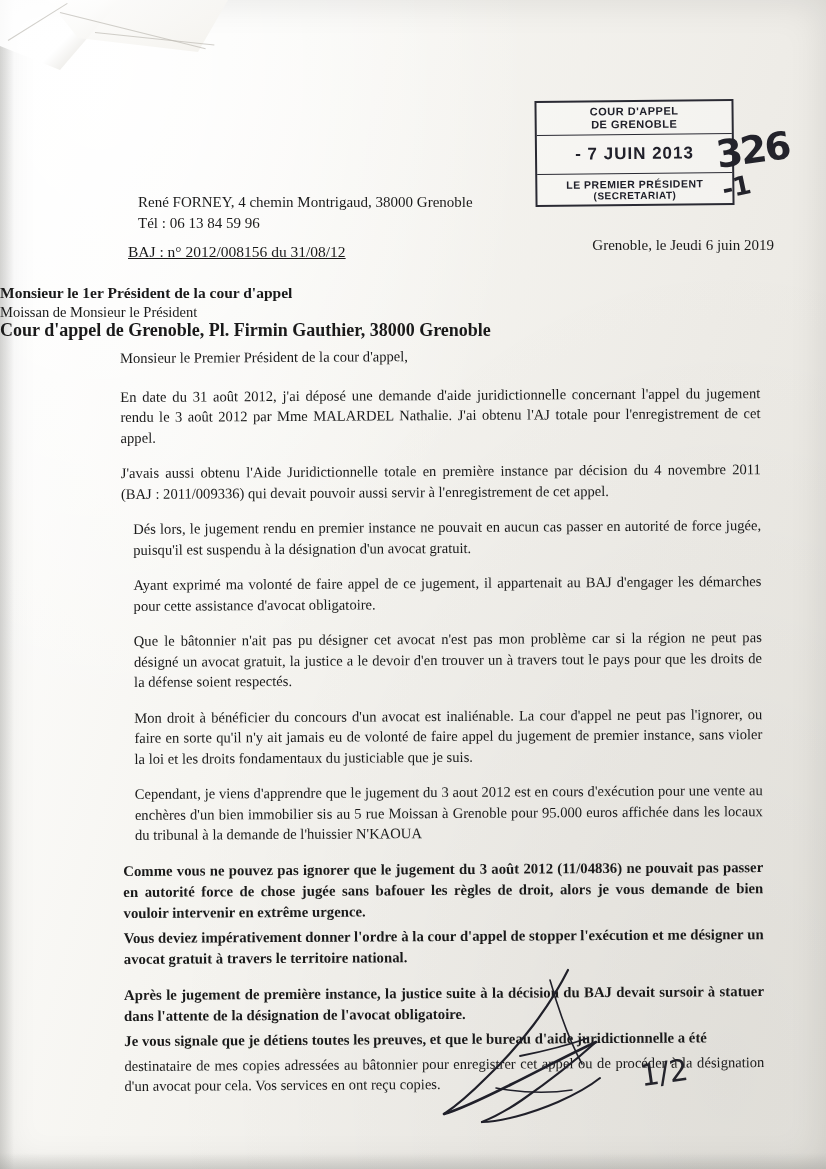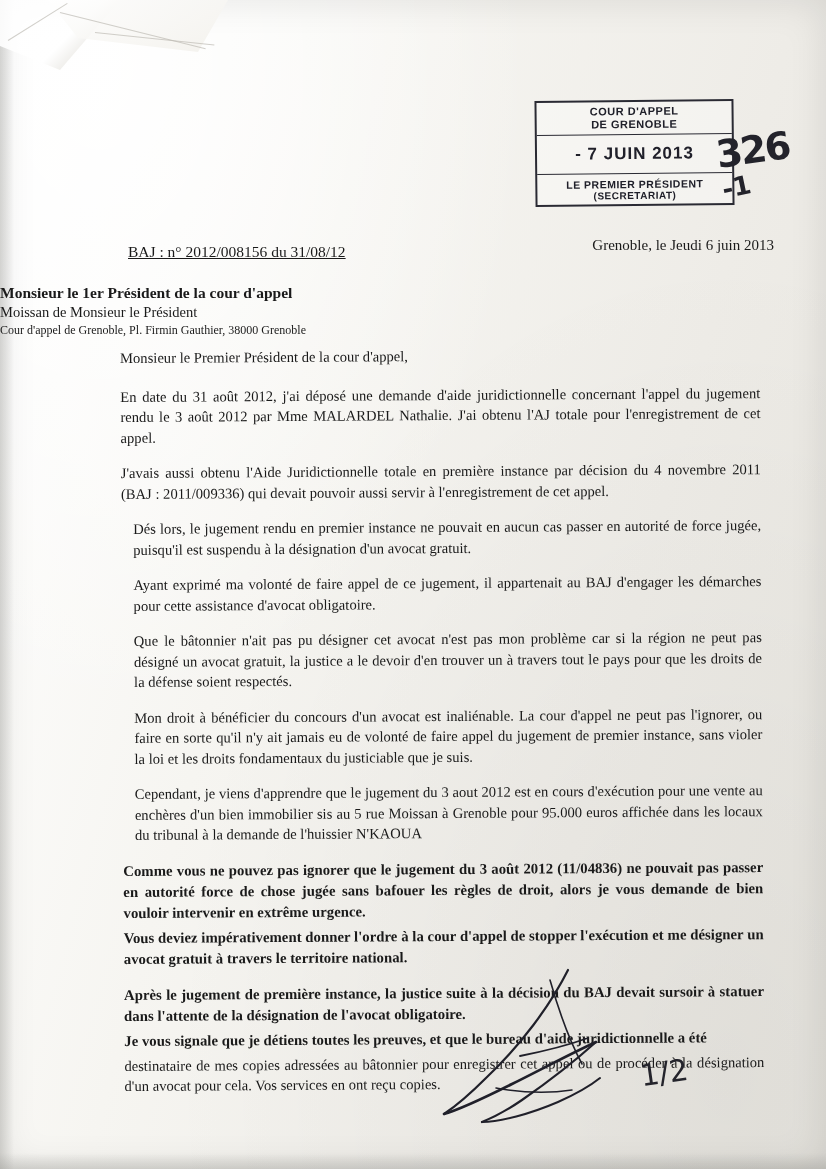--- a/index.html
+++ b/index.html
@@ -174,22 +174,23 @@
   .addressee .l1 {
     font-size: 15.5px;
     font-weight: bold;
     line-height: 20px;
   }
   .addressee .l2 {
     font-size: 14.5px;
     line-height: 19px;
   }
   .addressee .l3 {
-    font-size: 12px;
+    font-size: 18px;
     line-height: 17px;
+    font-weight: bold;
   }
 
   .body {
     position: absolute;
     left: 120px;
     top: 348px;
     width: 640px;
     font-size: 14.6px;
     line-height: 20.5px;
     text-align: justify;
@@ -264,23 +265,25 @@
       <div class="court-line2">DE GRENOBLE</div>
     </div>
     <div class="date">- 7 JUIN 2013</div>
     <div class="role1">LE PREMIER PRÉSIDENT</div>
     <div class="role2">(SECRETARIAT)</div>
   </div>
   <div class="hand-number">326</div>
   <div class="hand-number-sub">-1</div>
 
   <div class="sender">
-  </div>
-
-  <div class="city-date">Grenoble, le Jeudi 6 juin 2013</div>
+    <div>René FORNEY, 4 chemin Montrigaud, 38000 Grenoble</div>
+    <div>Tél : 06 13 84 59 96</div>
+  </div>
+
+  <div class="city-date">Grenoble, le Jeudi 6 juin 2019</div>
   <div class="baj-ref">BAJ : n° 2012/008156 du 31/08/12</div>
 
   <div class="addressee">
     <div class="l1">Monsieur le 1er Président de la cour d'appel</div>
     <div class="l2">Moissan de Monsieur le Président</div>
     <div class="l3">Cour d'appel de Grenoble, Pl. Firmin Gauthier, 38000 Grenoble</div>
   </div>
 
   <div class="body skewed">
     <p class="salut">Monsieur le Premier Président de la cour d'appel,</p>

